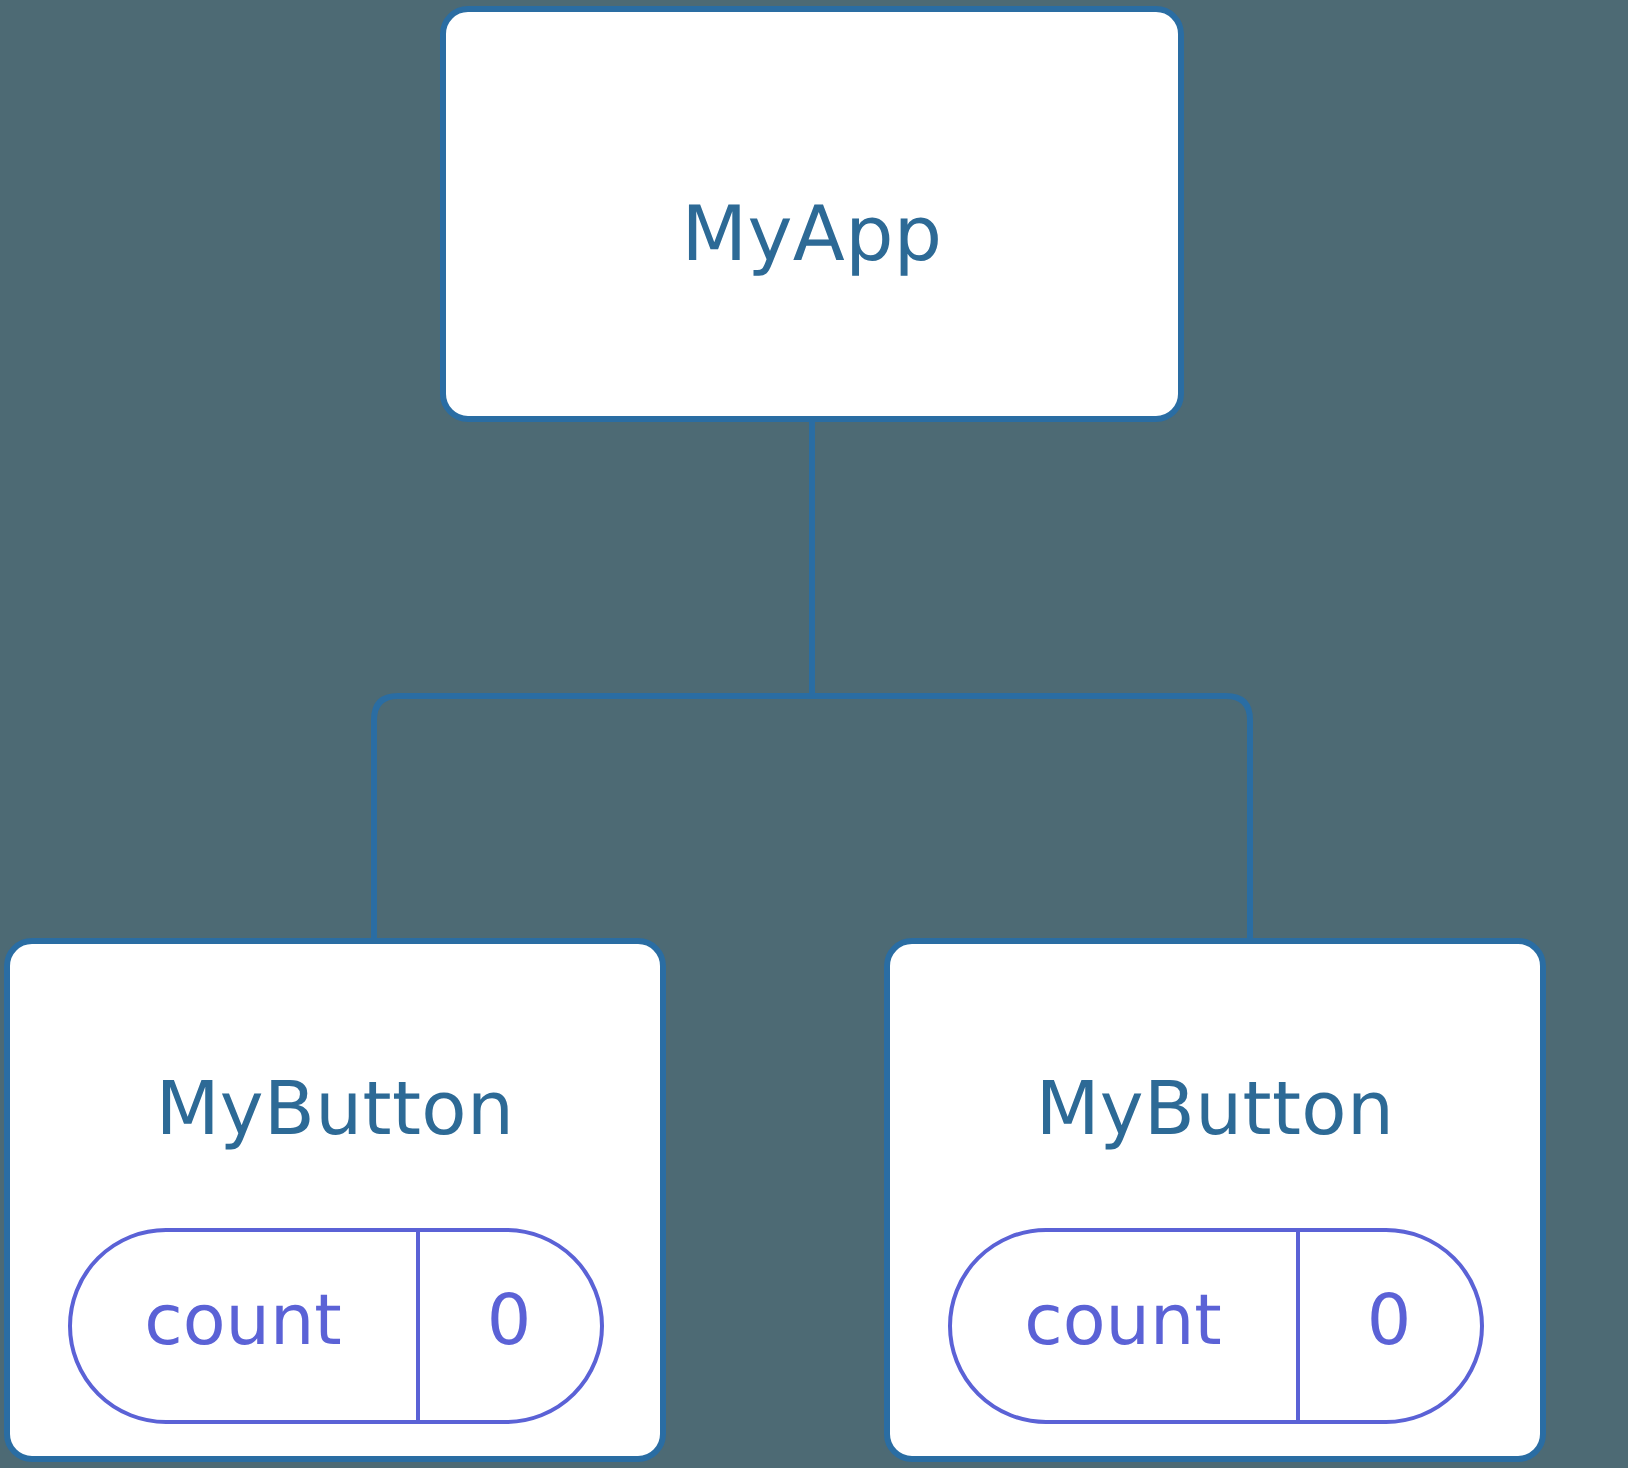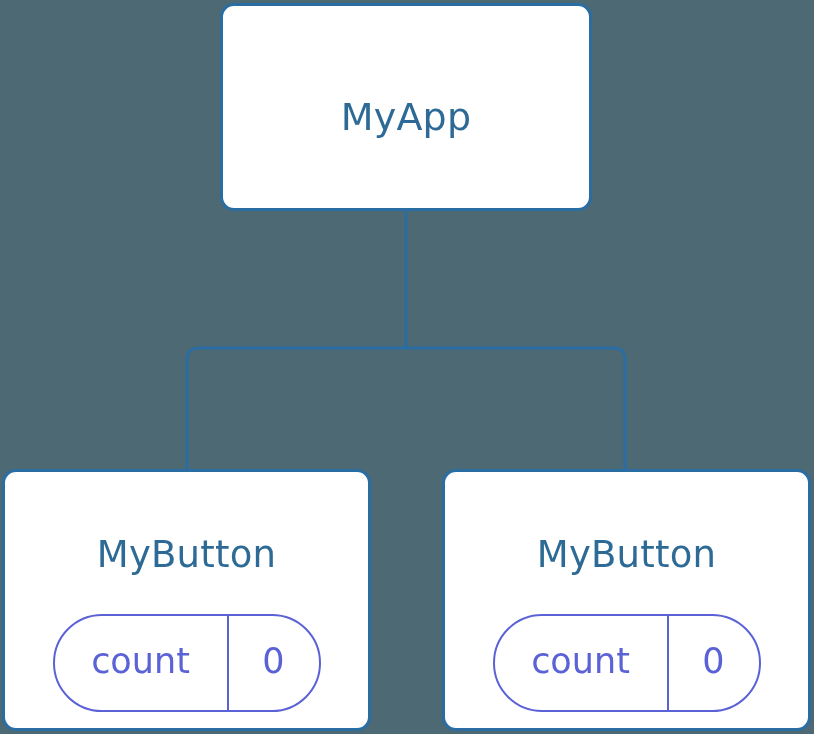--- a/index.html
+++ b/index.html
@@ -50,21 +50,21 @@
   .node-root {
     left: 220px;
     top: 3px;
     width: 372px;
     height: 208px;
     justify-content: center;
   }
 
   .node-child {
     top: 469px;
-    width: 369px;
+    width: 331px;
     height: 262px;
     justify-content: flex-start;
     padding-top: 44px;
   }
 
   .node-child-left  { left: 2px; }
   .node-child-right { left: 442px; }
 
   .node-title {
     color: #2d6a96;

